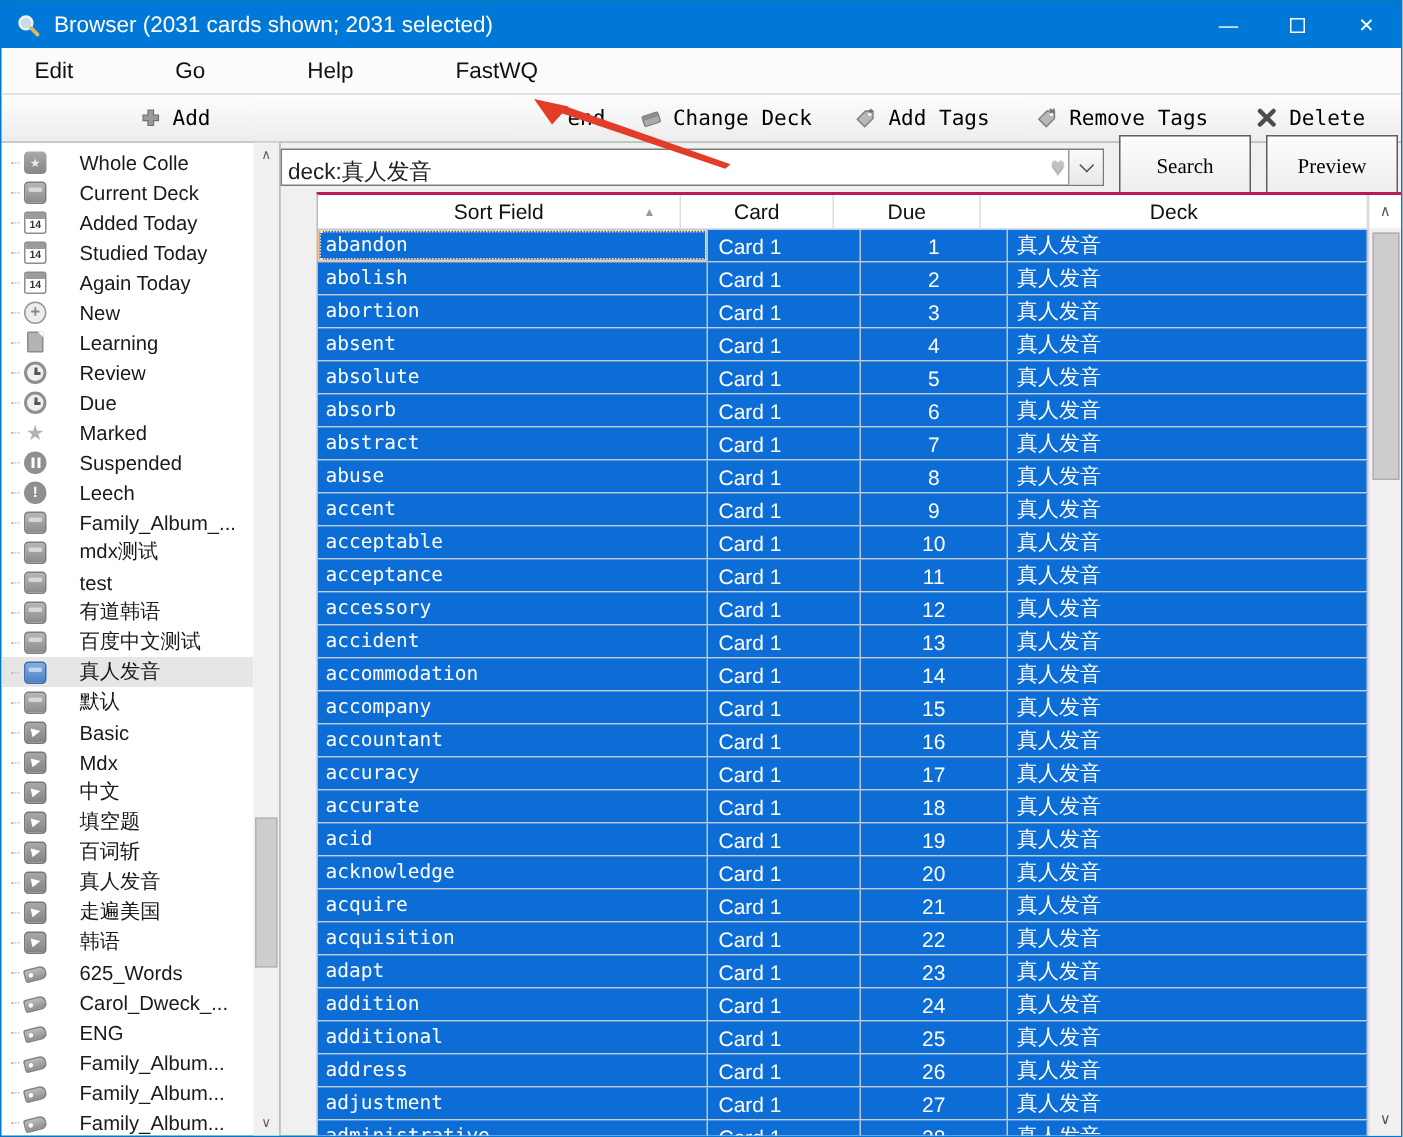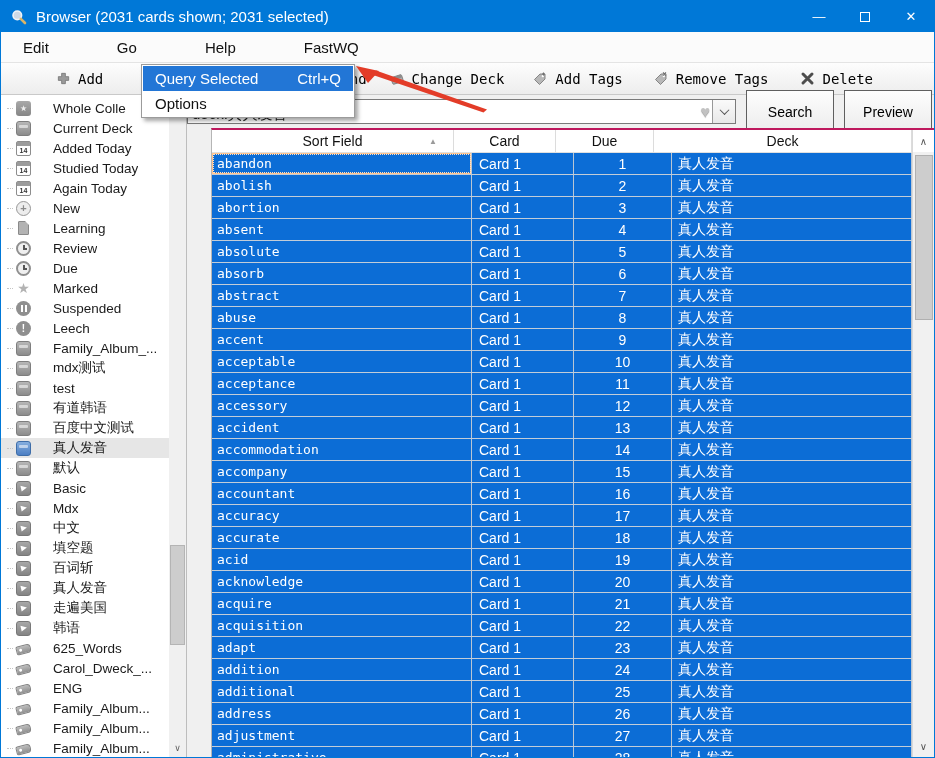--- a/index.html
+++ b/index.html
@@ -14,21 +14,21 @@
   .win-controls { margin-left:auto; display:flex; height:100%; }
   .win-btn { width:46px; height:100%; display:flex; align-items:center; justify-content:center; color:#fff; font-size:13px; }
   .max-glyph { width:10px; height:10px; border:1.4px solid #fff; display:inline-block; }
 
   
   .menubar { height:31px; background:#fbfbfb; display:flex; align-items:stretch; padding-left:10px; border-bottom:1px solid #e4e4e4; flex:none;gap:44px; }
   .menu-item { display:flex; align-items:center; padding:0 12px; font-size:15px; color:#111; }
   .accel::first-letter { text-decoration:underline; }
 
   
-  .toolbar { height:32px; background:linear-gradient(#fdfdfd,#ededed); border-bottom:1px solid #c9c9c9; display:flex; align-items:center; font-family:"DejaVu Sans Mono", monospace; font-size:14px; color:#000; flex:none; }
+  .toolbar { height:32px; background:linear-gradient(#fdfdfd,#ededed); border-bottom:1px solid #c9c9c9; display:flex; align-items:center; font-family:"DejaVu Sans Mono", monospace; font-size:14px; color:#000; flex:none;padding-left:37px; }
   .tool-btn { display:flex; align-items:center; gap:7px; white-space:nowrap; }
   .tb-add { margin-left:55px; }
   .tb-frag { margin-left:238px; }
   .tb-cd { margin-left:22px; }
   .tb-at { margin-left:28px; }
   .tb-rt { margin-left:30px; }
   .tb-del { margin-left:32px; }
 
   
   .content { flex:1; display:flex; min-height:0; }
@@ -74,21 +74,21 @@
   .ic-tag::after { content:""; position:absolute; left:2px; top:2px; width:3px; height:3px; border-radius:50%; background:#fff; }
 
   
   .rightcol { flex:1; display:flex; flex-direction:column; min-width:0; background:#f0f0f0; }
   .searchrow { height:33px; display:flex; align-items:center; padding:3px 2px 3px 0; flex:none; }
   .search-box { flex:1; height:25px; background:#fff; border:1px solid #7a7a7a; display:flex; align-items:center; position:relative; }
   .search-input { flex:1; border:none; outline:none; font-size:15px; padding:6px 4px 0 4px; font-family:"Liberation Sans", sans-serif; color:#222; background:transparent; }
   .heart { color:#c2c2c2; font-size:16px; margin-right:2px; text-shadow:0 1px 1px #999; }
   .combo { width:23px; align-self:stretch; border-left:1px solid #999; background:linear-gradient(#fafafa,#e8e8e8); display:flex; align-items:center; justify-content:center; }
   .combo::after { content:""; width:6px; height:6px; border-right:1.5px solid #555; border-bottom:1.5px solid #555; transform:rotate(45deg) translate(-1px,-1px); }
-  .btn { height:43px; min-width:88px; margin-left:10px; border:1px solid #5f5f5f; background:linear-gradient(#fdfdfd,#ececec); font-family:Liberation Sans, sans-serif; font-size:14px; color:#000; display:flex; align-items:center; justify-content:center; }
+  .btn { height:43px; min-width:88px; margin-left:10px; border:1px solid #5f5f5f; background:linear-gradient(#fdfdfd,#ececec); font-family:Liberation Serif, serif; font-size:14px; color:#000; display:flex; align-items:center; justify-content:center; }
 
   
   .tablewrap { flex:1; display:flex; min-height:0; border-top:2px solid #be185d; border-left:1px solid #b5b5b5; background:#fff;margin-left:24px; }
   .tmain { flex:1; display:flex; flex-direction:column; min-width:0; }
   .thead { height:23px; display:flex; background:#fff; border-bottom:1px solid #e0e0e0; flex:none; font-size:14px; color:#111; }
   .th { display:flex; align-items:center; justify-content:center; border-right:1px solid #dcdcdc; position:relative; }
   .th-sort { width:242px; flex:none; }
   .th-card { width:102px; flex:none; }
   .th-due  { width:98px;  flex:none; }
   .th-deck { flex:1; }
@@ -600,28 +600,19 @@
         <div class="vscroll">
           <div class="vs-up">∧</div>
           <div class="vs-thumb"></div>
           <div class="vs-down">∨</div>
         </div>
       </div>
 
     </div>
   </div>
 
-  <div class="menu-popup">
-    <div class="popup-item hl">
-      <span>Query Selected</span>
-      <span class="shortcut">Ctrl+Q</span>
-    </div>
-    <div class="popup-item">
-      <span>Options</span>
-    </div>
-  </div>
 
   <svg class="red-arrow" width="150" height="62" viewBox="0 0 150 62">
     <polygon points="7,7 30,12 19,24" fill="#e33c28"></polygon>
     <polygon points="21,15 27,11.5 138,50.5 134.5,53.5" fill="#e33c28"></polygon>
   </svg>
 
 </div>
 
 </body></html>

